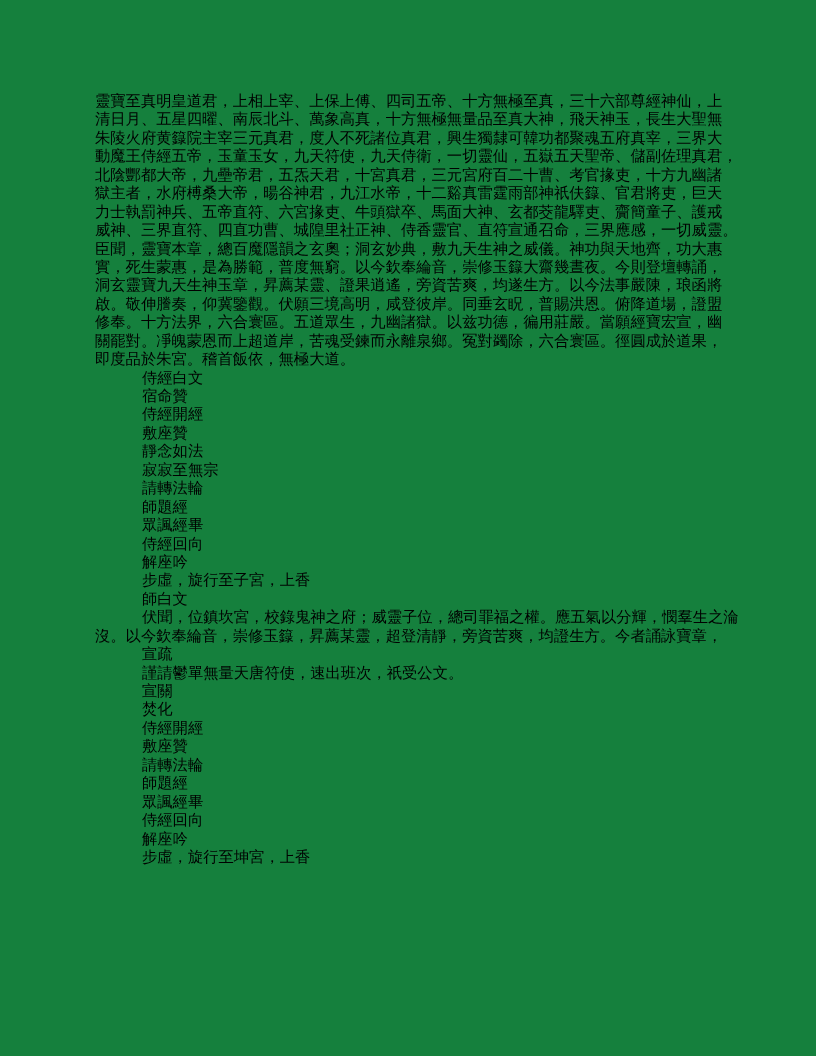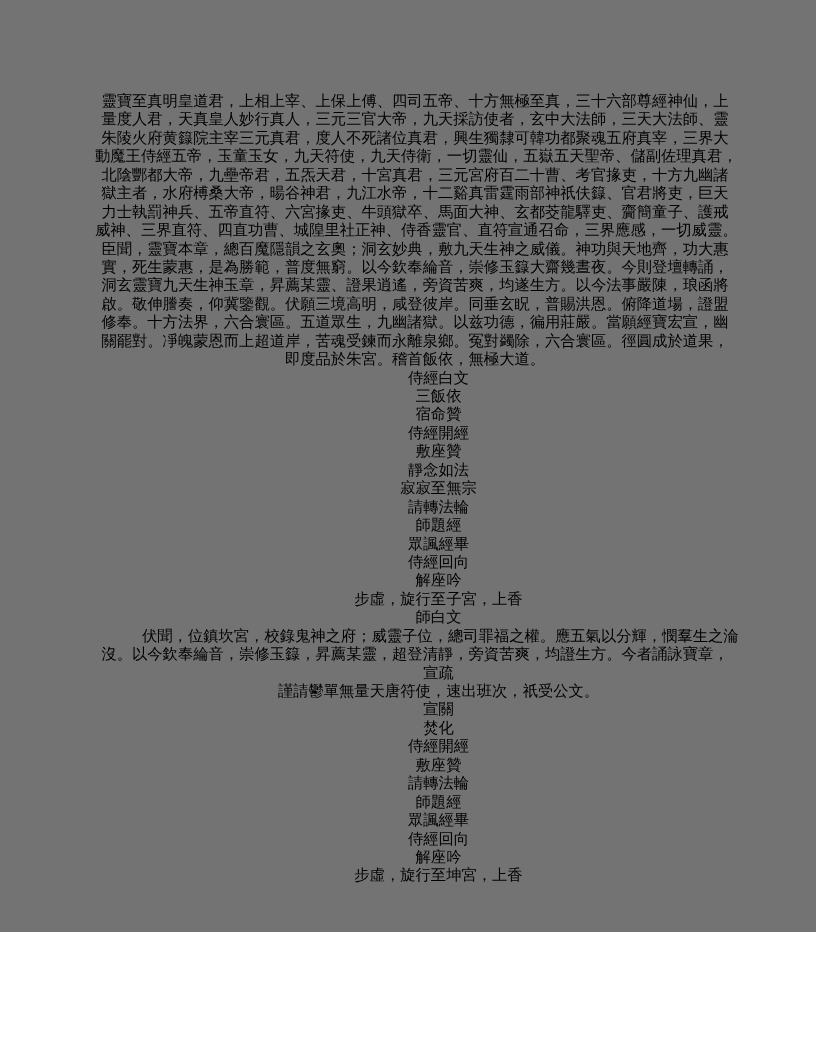--- a/index.html
+++ b/index.html
@@ -3,24 +3,23 @@
 <meta charset="utf-8">
 <style>
   html, body {
     margin: 0;
     padding: 0;
     background: #ffffff;
   }
   .page {
     position: relative;
     width: 816px;
-    height: 932px;
-    background: #737373;
+    height: 1056px;
+    background: #15803d;
     overflow: hidden;
-    text-align: center;
   }
   .textblock {
     position: absolute;
     left: 95px;
     top: 92px;
     width: 640px;
   }
   .line {
     font-family: "Liberation Serif", "DejaVu Serif", serif;
     font-size: 15.3px;
@@ -33,36 +32,35 @@
   .line.indent {
     padding-left: 47px;
   }
 </style>
 </head>
 <body>
 
 <div class="page">
   <div class="textblock">
       <div class="line">靈寶至真明皇道君，上相上宰、上保上傅、四司五帝、十方無極至真，三十六部尊經神仙，上</div>
-      <div class="line">量度人君，天真皇人妙行真人，三元三官大帝，九天採訪使者，玄中大法師，三天大法師、靈</div>
+      <div class="line">清日月、五星四曜、南辰北斗、萬象高真，十方無極無量品至真大神，飛天神玉，長生大聖無</div>
       <div class="line">朱陵火府黄籙院主宰三元真君，度人不死諸位真君，興生獨隸可韓功都聚魂五府真宰，三界大</div>
       <div class="line">動魔王侍經五帝，玉童玉女，九天符使，九天侍衛，一切靈仙，五嶽五天聖帝、儲副佐理真君，</div>
       <div class="line">北陰酆都大帝，九壘帝君，五炁天君，十宮真君，三元宮府百二十曹、考官掾吏，十方九幽諸</div>
       <div class="line">獄主者，水府榑桑大帝，暘谷神君，九江水帝，十二谿真雷霆雨部神祇伕籙、官君將吏，巨天</div>
       <div class="line">力士執罰神兵、五帝直符、六宮掾吏、牛頭獄卒、馬面大神、玄都茭龍驛吏、齎簡童子、護戒</div>
       <div class="line">威神、三界直符、四直功曹、城隍里社正神、侍香靈官、直符宣通召命，三界應感，一切威靈。</div>
       <div class="line">臣聞，靈寶本章，總百魔隱韻之玄奧；洞玄妙典，敷九天生神之威儀。神功與天地齊，功大惠</div>
       <div class="line">實，死生蒙惠，是為勝範，普度無窮。以今欽奉綸音，崇修玉籙大齋幾晝夜。今則登壇轉誦，</div>
       <div class="line">洞玄靈寶九天生神玉章，昇薦某靈、證果逍遙，旁資苦爽，均遂生方。以今法事嚴陳，琅函將</div>
       <div class="line">啟。敬伸謄奏，仰冀鑒觀。伏願三境高明，咸登彼岸。同垂玄眖，普賜洪恩。俯降道場，證盟</div>
       <div class="line">修奉。十方法界，六合寰區。五道眾生，九幽諸獄。以兹功德，徧用莊嚴。當願經寶宏宣，幽</div>
       <div class="line">關罷對。凈魄蒙恩而上超道岸，苦魂受鍊而永離泉鄉。冤對蠲除，六合寰區。徑圓成於道果，</div>
       <div class="line">即度品於朱宮。稽首飯依，無極大道。</div>
       <div class="line indent">侍經白文</div>
-      <div class="line indent">三飯依</div>
       <div class="line indent">宿命贊</div>
       <div class="line indent">侍經開經</div>
       <div class="line indent">敷座贊</div>
       <div class="line indent">靜念如法</div>
       <div class="line indent">寂寂至無宗</div>
       <div class="line indent">請轉法輪</div>
       <div class="line indent">師題經</div>
       <div class="line indent">眾諷經畢</div>
       <div class="line indent">侍經回向</div>
       <div class="line indent">解座吟</div>

